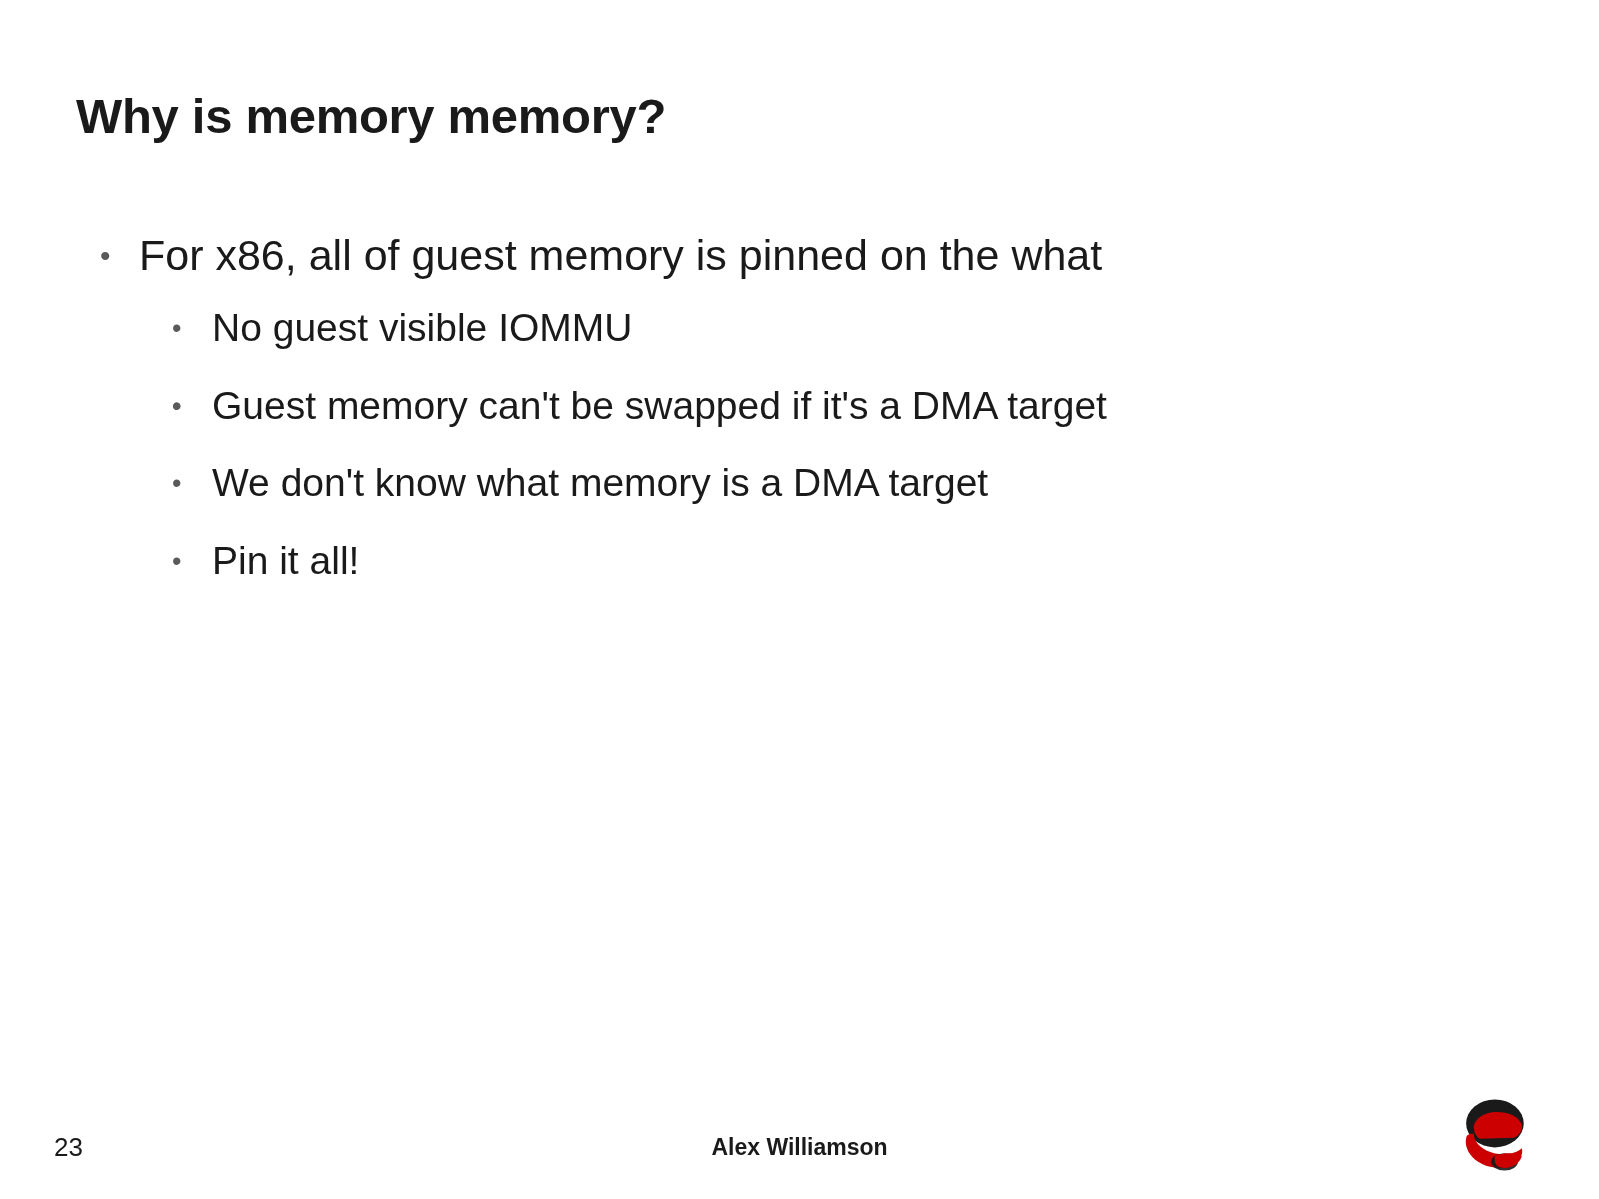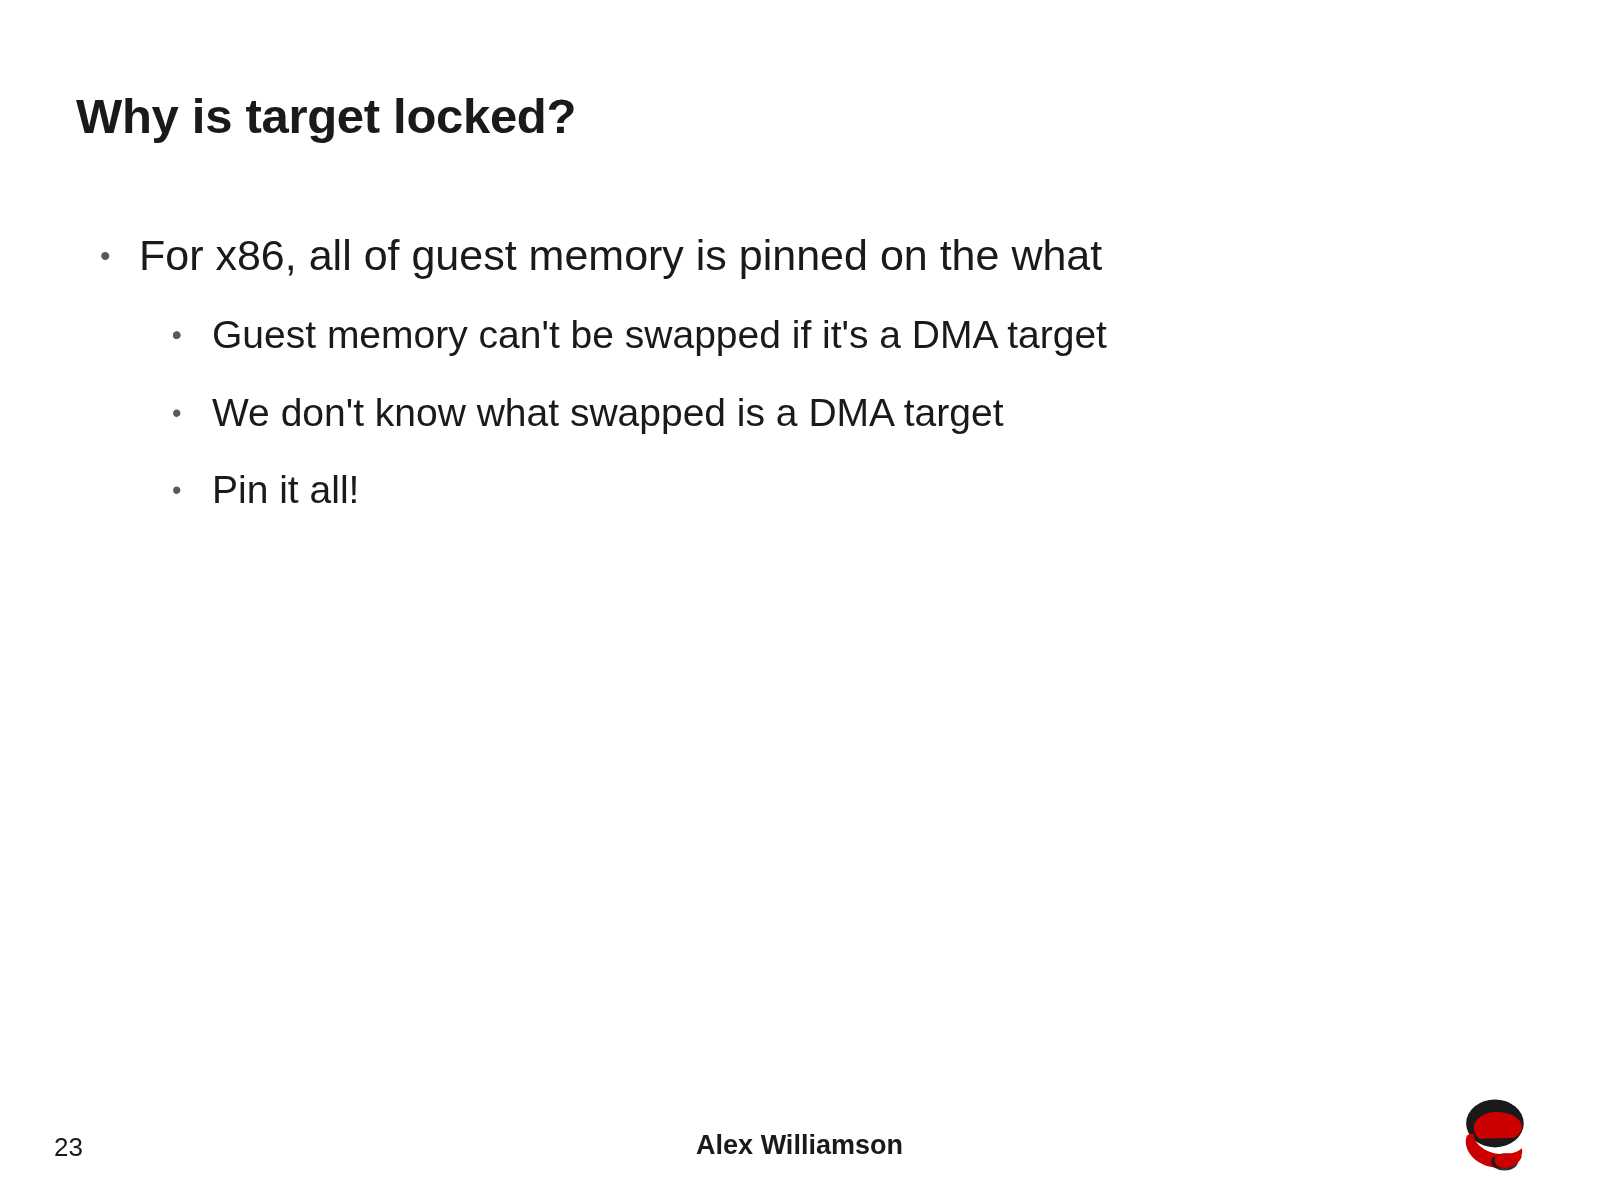--- a/index.html
+++ b/index.html
@@ -80,61 +80,62 @@
     bottom: 36px;
     font-size: 26px;
     color: #1a1a1a;
   }
   .footer-author {
     position: absolute;
     left: 0;
     right: 0;
     bottom: 38px;
     text-align: center;
-    font-size: 27px;
+    font-size: 23px;
     font-weight: bold;
     color: #1a1a1a;
   }
   .logo {
     position: absolute;
     right: 58px;
     bottom: 18px;
     width: 96px;
     height: 96px;
   }
 </style>
 </head>
 <body>
 
 <div class="slide">
 
-  <div class="slide-title">Why is target locked?</div>
+  <div class="slide-title">Why is memory memory?</div>
 
   <div class="content">
     <ul>
       <li class="l1-item">
         <span class="bullet">•</span>
         <span>For x86, all of guest memory is pinned on the what</span>
       </li>
     </ul>
 
     <ul class="sub-list">
       <li class="l2-item">
         <span class="bullet">•</span>
+        <span>No guest visible IOMMU</span>
       </li>
       <li class="l2-item">
         <span class="bullet">•</span>
       </li>
       <li class="l2-item">
         <span class="bullet">•</span>
         <span>Guest memory can't be swapped if it's a DMA target</span>
       </li>
       <li class="l2-item">
         <span class="bullet">•</span>
-        <span>We don't know what swapped is a DMA target</span>
+        <span>We don't know what memory is a DMA target</span>
       </li>
       <li class="l2-item">
         <span class="bullet">•</span>
         <span>Pin it all!</span>
       </li>
     </ul>
   </div>
 
   <div class="page-number">23</div>
   <div class="footer-author">Alex Williamson</div>

